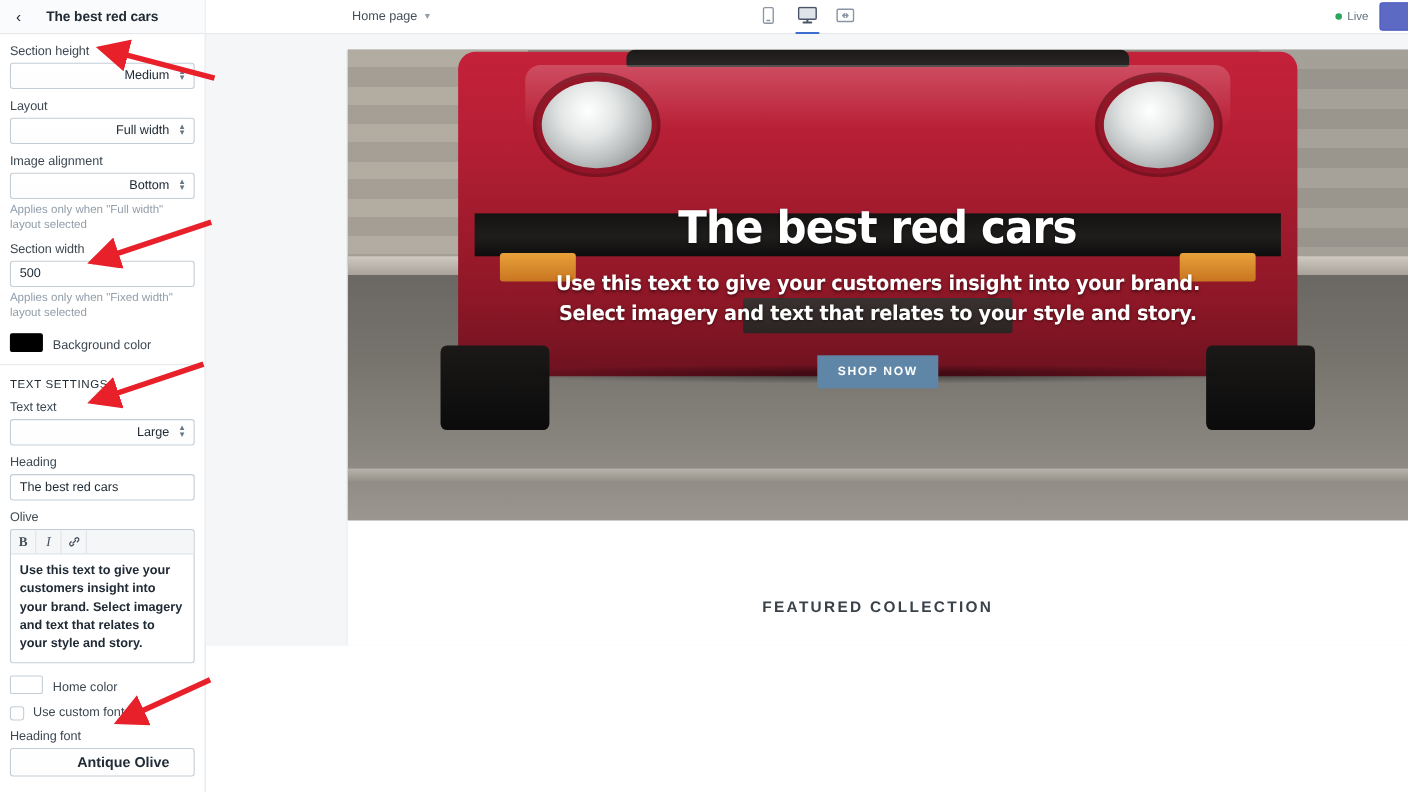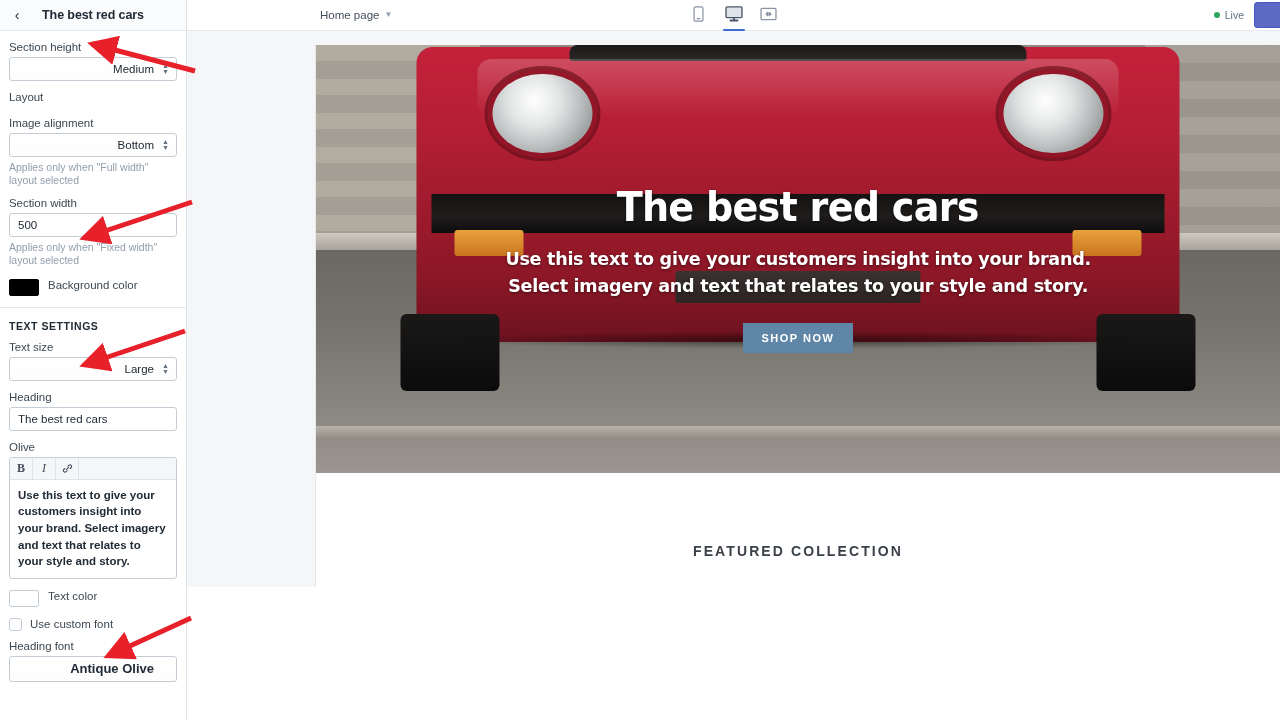--- a/index.html
+++ b/index.html
@@ -68,35 +68,35 @@
   .select-arrows {
     position: absolute; right: 7px; top: 50%; transform: translateY(-50%);
     display: flex; flex-direction: column; align-items: center;
     line-height: 0; color: #637381;
   }
   .select-arrows span { font-size: 7px; line-height: 6px; display: block; }
 
   .gap-10 { height: 10px; }
 
   .color-row {
-    display: flex; align-items: flex-start; gap: 9px;
+    display: flex; align-items: flex-end; gap: 9px;
     margin-top: 11px; margin-bottom: 11px;
   }
   .swatch {
     width: 30px; height: 17px; border-radius: 2px;
     border: 1px solid #c4cdd5; flex: none; cursor: pointer;
   }
   .swatch.black { background: #000000; border-color: #000; }
   .swatch.white { background: #ffffff; }
   .color-label { font-size: 11.5px; color: #3d4852; }
 
   .divider { height: 1px; background: #e6e9ec; margin: 2px -9px 0 -9px; }
 
   .section-title {
-    font-size: 10.5px; font-weight: 700; color: #212b36;
+    font-size: 10.5px; font-weight: 400; color: #212b36;
     letter-spacing: 0.55px; margin: 12px 0 9px 0;
   }
 
   
   .rte { border: 1px solid #c4cdd5; border-radius: 3px; overflow: hidden; background:#fff; }
   .rte-toolbar { display: flex; background: #f4f6f8; border-bottom: 1px solid #dfe3e8; }
   .rte-btn {
     width: 23px; height: 21px;
     display: flex; align-items: center; justify-content: center;
     border-right: 1px solid #dfe3e8;
@@ -322,20 +322,27 @@
         <span>Medium</span>
         <span class="select-arrows">
             <span>▲</span>
             <span>▼</span>
           </span>
       </div>
 
       <div class="gap-10"></div>
 
       <div class="field-label">Layout</div>
+      <div class="select-box">
+        <span>Full width</span>
+        <span class="select-arrows">
+            <span>▲</span>
+            <span>▼</span>
+          </span>
+      </div>
 
       <div class="gap-10"></div>
 
       <div class="field-label">Image alignment</div>
       <div class="select-box">
         <span>Bottom</span>
         <span class="select-arrows">
             <span>▲</span>
             <span>▼</span>
           </span>
@@ -352,21 +359,21 @@
 
       <div class="color-row">
         <div class="swatch black"></div>
         <div class="color-label">Background color</div>
       </div>
 
       <div class="divider"></div>
 
       <div class="section-title">TEXT SETTINGS</div>
 
-      <div class="field-label">Text size</div>
+      <div class="field-label">Text text</div>
       <div class="select-box">
         <span>Large</span>
         <span class="select-arrows">
             <span>▲</span>
             <span>▼</span>
           </span>
       </div>
 
       <div class="gap-10"></div>
 
@@ -388,21 +395,21 @@
               <path d="M13 7l2-2a3.5 3.5 0 1 1 5 5l-2 2"></path>
               <path d="M11 17l-2 2a3.5 3.5 0 1 1-5-5l2-2"></path>
             </svg>
           </div>
         </div>
         <div class="rte-body">Use this text to give your customers insight into your brand. Select imagery and text that relates to your style and story.</div>
       </div>
 
       <div class="color-row">
         <div class="swatch white"></div>
-        <div class="color-label">Text color</div>
+        <div class="color-label">Home color</div>
       </div>
 
       <div class="checkbox-row" style="margin-top:2px;">
         <div class="checkbox"></div>
         <div class="checkbox-label">Use custom font</div>
       </div>
 
       <div style="height:9px;"></div>
 
       <div class="field-label">Heading font</div>

